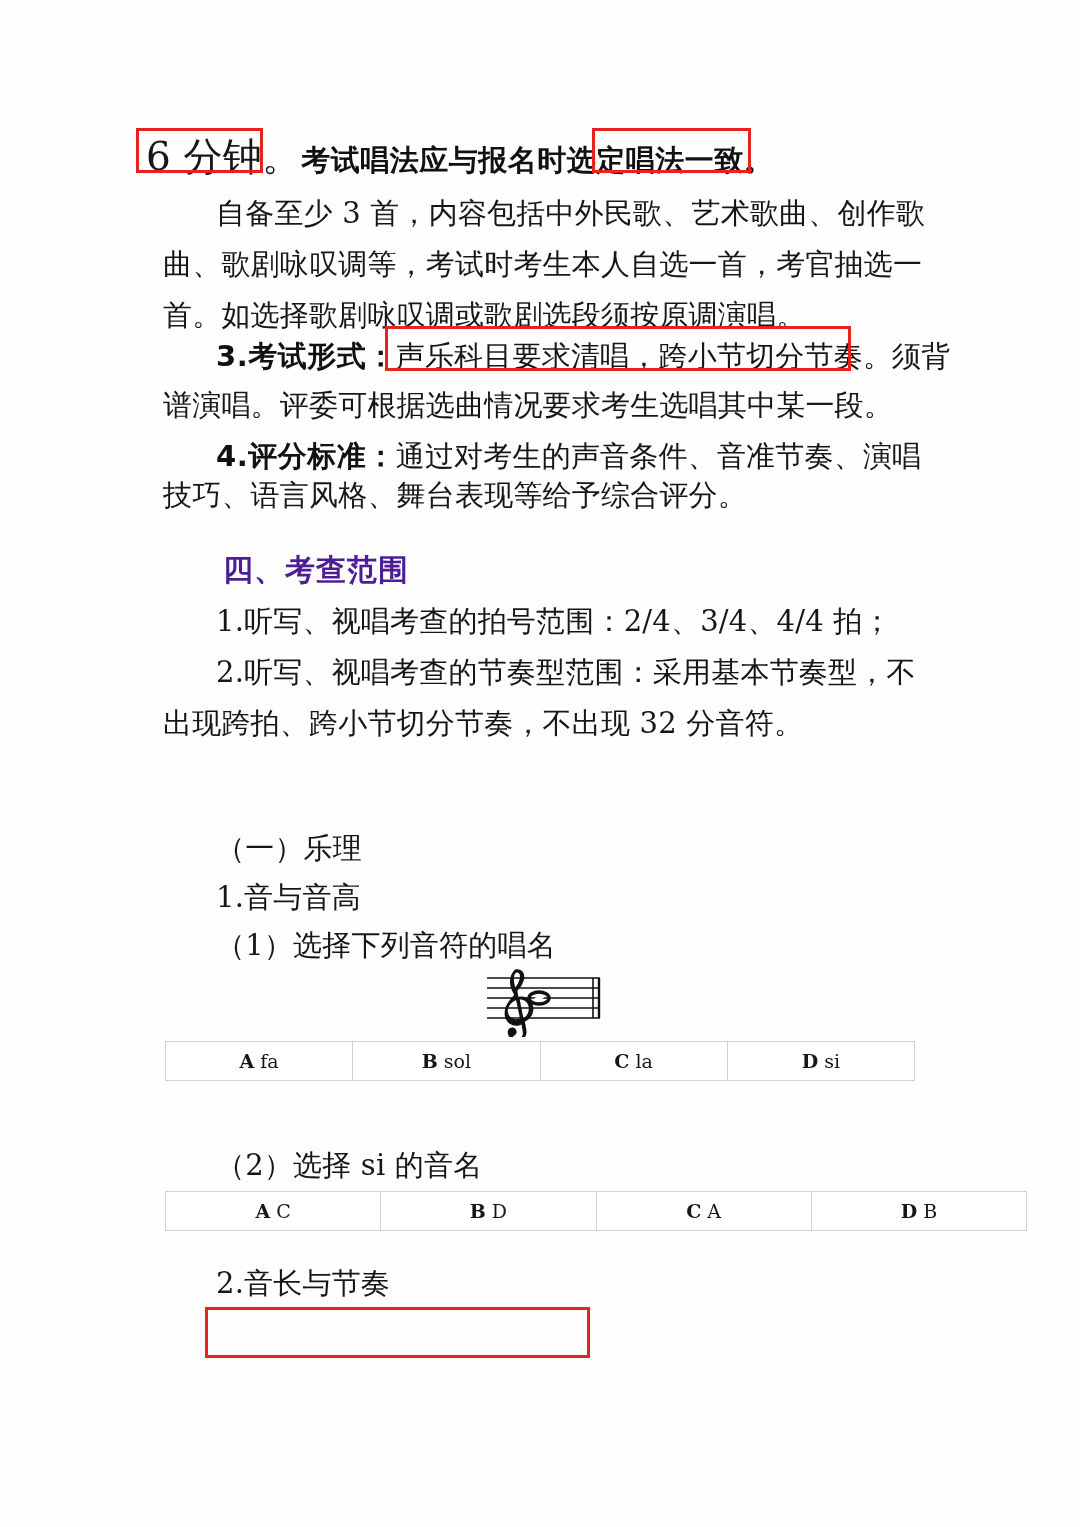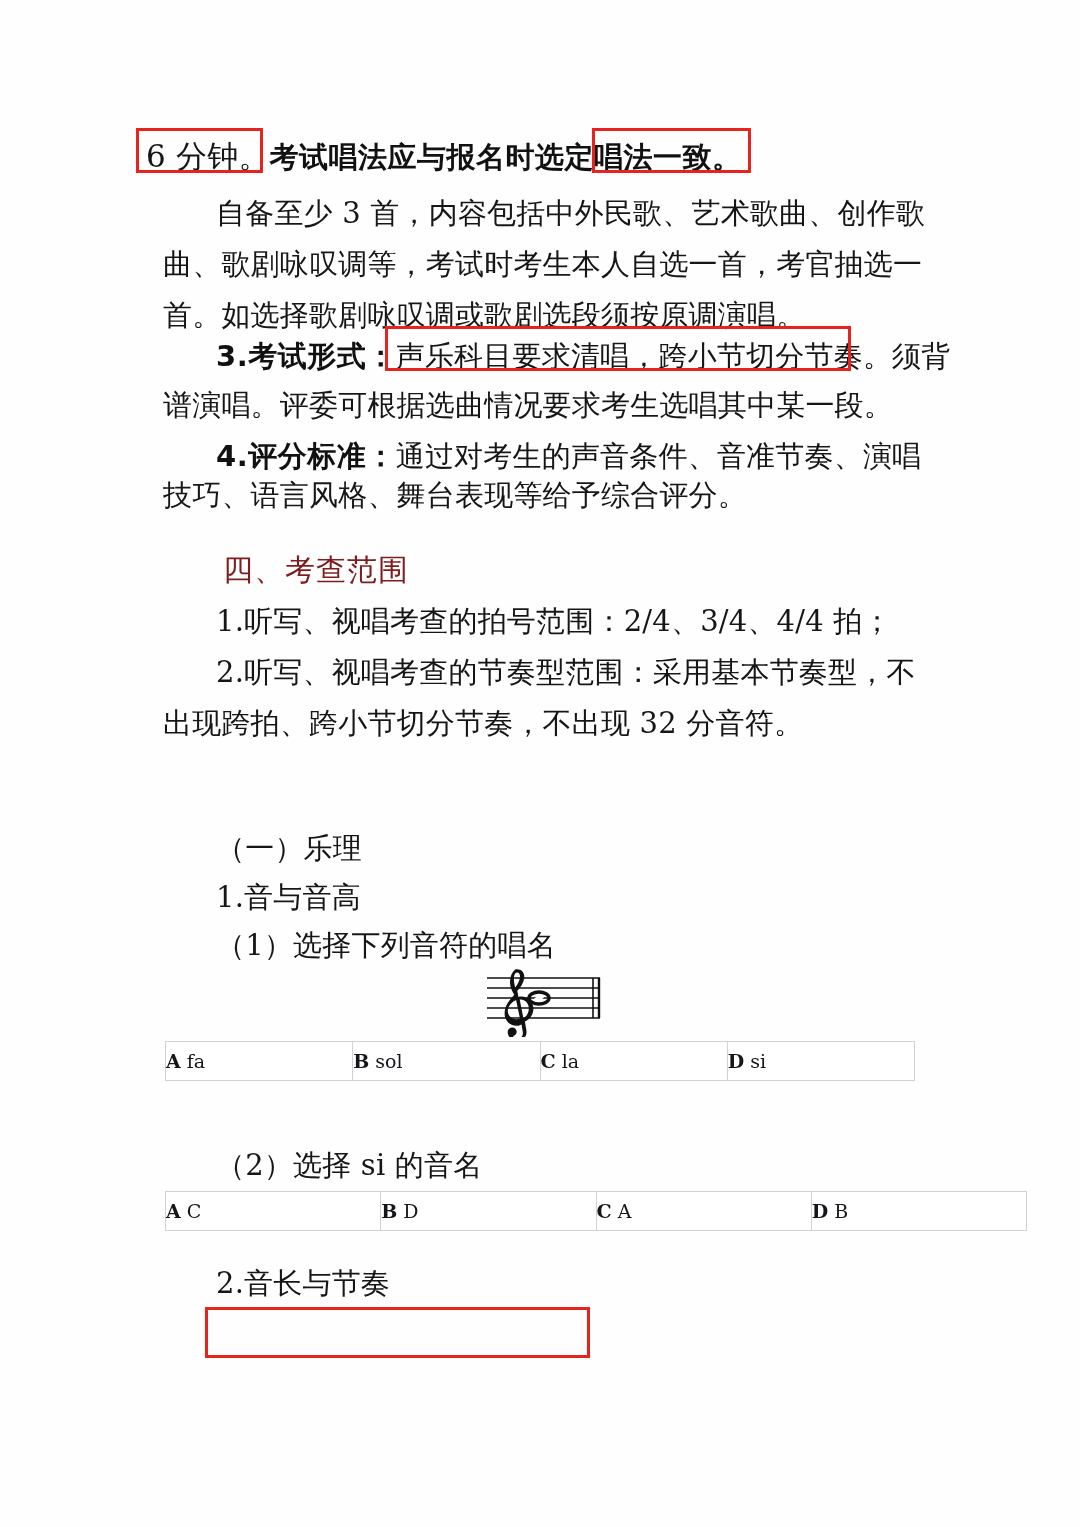--- a/index.html
+++ b/index.html
@@ -37,24 +37,24 @@
     line-height: 51px;
     color: #161616;
     letter-spacing: 0.2px;
     text-align: justify;
     text-justify: inter-ideograph;
     white-space: normal;
   }
 
   .heading {
     font-family: "DejaVu Sans", "Liberation Sans", sans-serif;
-    font-weight: normal;
+    font-weight: bold;
     font-size: 30px;
     line-height: 50px;
-    color: #7f1d1d;
+    color: #4c1d95;
     letter-spacing: 1px;
   }
 
   .bold-run {
     font-family: "DejaVu Sans", "Liberation Sans", sans-serif;
     font-weight: bold;
     font-size: 29px;
     letter-spacing: 0.5px;
   }
 
@@ -76,21 +76,21 @@
   .opt-table {
     position: absolute;
     border-collapse: collapse;
     table-layout: fixed;
     background: #ffffff;
   }
   .opt-table td {
     border: 1px solid #d2d2d2;
     height: 38px;
     padding: 0;
-    text-align: left;
+    text-align: center;
     vertical-align: middle;
     font-family: "DejaVu Serif", "Liberation Serif", serif;
     font-size: 19px;
     color: #15151a;
     white-space: nowrap;
   }
   .opt-letter {
     font-weight: bold;
     font-family: "DejaVu Serif", "Liberation Serif", serif;
   }
@@ -103,21 +103,21 @@
     position: absolute;
   }
   .staff-svg { display: block; }
 </style>
 </head>
 <body>
 
 <div class="page">
 
   <div class="blk line" style="left:146px; top:131px;">
-    <span class="body-text" style="font-size:31px;">6 分钟。</span><span class="bold-run">考试唱法应与报名时选定</span><span class="bold-run">唱法一致。</span>
+    <span class="body-text" style="font-size:39px;">6 分钟。</span><span class="bold-run">考试唱法应与报名时选定</span><span class="bold-run">唱法一致。</span>
   </div>
 
   <div class="redbox" style="left:136px; top:128px; width:127px; height:45px;"></div>
   <div class="redbox" style="left:592px; top:128px; width:159px; height:45px;"></div>
 
   <div class="blk line body-text" style="left:216px; top:188px;">自备至少 3 首，内容包括中外民歌、艺术歌曲、创作歌</div>
   <div class="blk line body-text" style="left:163px; top:239px;">曲、歌剧咏叹调等，考试时考生本人自选一首，考官抽选一</div>
   <div class="blk line body-text" style="left:163px; top:290px;">首。如选择歌剧咏叹调或歌剧选段须按原调演唱。</div>
 
   <div class="blk line" style="left:216px; top:331px;">

